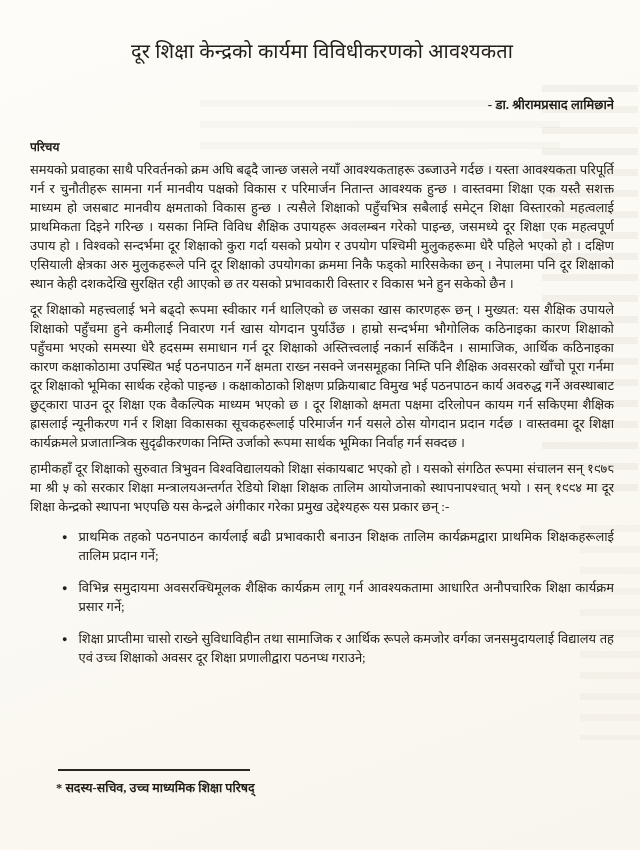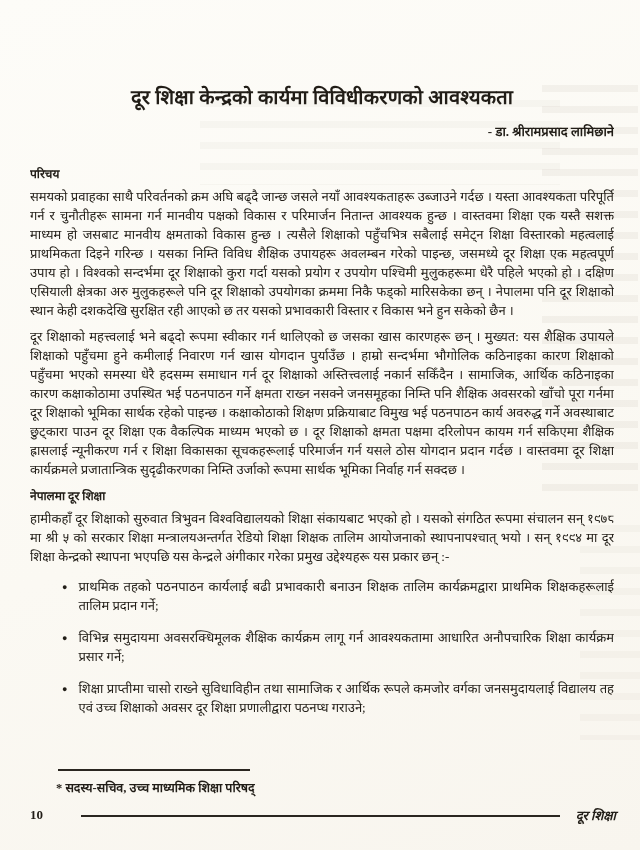--- a/index.html
+++ b/index.html
@@ -20,25 +20,25 @@
       transparent 0 5px,#6b5b45 5px 12px,transparent 12px 21px);
   }
   .bleed.b1{right:2px;top:80px;width:96px;height:420px;}
   .bleed.b2{right:0;top:520px;width:60px;height:220px;opacity:0.03;}
   .bleed.b3{left:200px;top:95px;width:360px;height:90px;opacity:0.03;}
 
   .content{
     position:absolute;top:0;left:30px;right:26px;bottom:84px;overflow:hidden;
   }
   .title{
-    padding-top:84px;text-align:center;
-    font-size:20px;font-weight:700;letter-spacing:.2px;line-height:26px;
+    padding-top:38px;text-align:center;
+    font-size:20px;font-weight:400;letter-spacing:.2px;line-height:26px;
   }
   .author{
-    text-align:right;font-size:13px;font-weight:700;margin-top:12px;
+    text-align:right;font-size:13px;font-weight:700;margin-top:31px;
   }
   .section-heading{
     font-size:12px;font-weight:700;line-height:20px;margin:0;
   }
   .h-intro{margin-top:24px;}
   .h-nepal{margin-top:6px;}
   p.body-para{
     margin:3px 0 7px;font-size:13px;line-height:19px;
     text-align:justify;text-justify:inter-word;
   }
@@ -84,21 +84,20 @@
     <div class="title">दूर शिक्षा केन्द्रको कार्यमा विविधीकरणको आवश्यकता</div>
 
     <div class="author">- डा. श्रीरामप्रसाद लामिछाने</div>
 
     <h2 class="section-heading h-intro">परिचय</h2>
 
     <p class="body-para">समयको प्रवाहका साथै परिवर्तनको क्रम अघि बढ्दै जान्छ जसले नयाँ आवश्यकताहरू उब्जाउने गर्दछ । यस्ता आवश्यकता परिपूर्ति गर्न र चुनौतीहरू सामना गर्न मानवीय पक्षको विकास र परिमार्जन नितान्त आवश्यक हुन्छ । वास्तवमा शिक्षा एक यस्तै सशक्त माध्यम हो जसबाट मानवीय क्षमताको विकास हुन्छ । त्यसैले शिक्षाको पहुँचभित्र सबैलाई समेट्न शिक्षा विस्तारको महत्वलाई प्राथमिकता दिइने गरिन्छ । यसका निम्ति विविध शैक्षिक उपायहरू अवलम्बन गरेको पाइन्छ, जसमध्ये दूर शिक्षा एक महत्वपूर्ण उपाय हो । विश्वको सन्दर्भमा दूर शिक्षाको कुरा गर्दा यसको प्रयोग र उपयोग पश्चिमी मुलुकहरूमा धेरै पहिले भएको हो । दक्षिण एसियाली क्षेत्रका अरु मुलुकहरूले पनि दूर शिक्षाको उपयोगका क्रममा निकै फड्को मारिसकेका छन् । नेपालमा पनि दूर शिक्षाको स्थान केही दशकदेखि सुरक्षित रही आएको छ तर यसको प्रभावकारी विस्तार र विकास भने हुन सकेको छैन ।</p>
 
     <p class="body-para">दूर शिक्षाको महत्त्वलाई भने बढ्दो रूपमा स्वीकार गर्न थालिएको छ जसका खास कारणहरू छन् । मुख्यत: यस शैक्षिक उपायले शिक्षाको पहुँचमा हुने कमीलाई निवारण गर्न खास योगदान पुर्याउँछ । हाम्रो सन्दर्भमा भौगोलिक कठिनाइका कारण शिक्षाको पहुँचमा भएको समस्या धेरै हदसम्म समाधान गर्न दूर शिक्षाको अस्तित्त्वलाई नकार्न सकिँदैन । सामाजिक, आर्थिक कठिनाइका कारण कक्षाकोठामा उपस्थित भई पठनपाठन गर्ने क्षमता राख्न नसक्ने जनसमूहका निम्ति पनि शैक्षिक अवसरको खाँचो पूरा गर्नमा दूर शिक्षाको भूमिका सार्थक रहेको पाइन्छ । कक्षाकोठाको शिक्षण प्रक्रियाबाट विमुख भई पठनपाठन कार्य अवरुद्ध गर्ने अवस्थाबाट छुट्कारा पाउन दूर शिक्षा एक वैकल्पिक माध्यम भएको छ । दूर शिक्षाको क्षमता पक्षमा दरिलोपन कायम गर्न सकिएमा शैक्षिक ह्रासलाई न्यूनीकरण गर्न र शिक्षा विकासका सूचकहरूलाई परिमार्जन गर्न यसले ठोस योगदान प्रदान गर्दछ । वास्तवमा दूर शिक्षा कार्यक्रमले प्रजातान्त्रिक सुदृढीकरणका निम्ति उर्जाको रूपमा सार्थक भूमिका निर्वाह गर्न सक्दछ ।</p>
 
-    <h2 class="section-heading h-nepal">नेपालमा दूर शिक्षा</h2>
 
     <p class="body-para">हामीकहाँ दूर शिक्षाको सुरुवात त्रिभुवन विश्वविद्यालयको शिक्षा संकायबाट भएको हो । यसको संगठित रूपमा संचालन सन् १९७८ मा श्री ५ को सरकार शिक्षा मन्त्रालयअन्तर्गत रेडियो शिक्षा शिक्षक तालिम आयोजनाको स्थापनापश्चात् भयो । सन् १९९४ मा दूर शिक्षा केन्द्रको स्थापना भएपछि यस केन्द्रले अंगीकार गरेका प्रमुख उद्देश्यहरू यस प्रकार छन् :-</p>
 
     <div class="bullet-list">
 
       <div class="bullet-row">
         <span class="bullet-dot">●</span>
         <span class="bullet-text">प्राथमिक तहको पठनपाठन कार्यलाई बढी प्रभावकारी बनाउन शिक्षक तालिम कार्यक्रमद्वारा प्राथमिक शिक्षकहरूलाई तालिम प्रदान गर्ने;</span>
       </div>
 
@@ -112,19 +111,14 @@
         <span class="bullet-text">शिक्षा प्राप्तीमा चासो राख्ने सुविधाविहीन तथा सामाजिक र आर्थिक रूपले कमजोर वर्गका जनसमुदायलाई विद्यालय तह एवं उच्च शिक्षाको अवसर दूर शिक्षा प्रणालीद्वारा पठनप्ध गराउने;</span>
       </div>
 
     </div>
   </div>
 
   <div class="footnote-rule"></div>
 
   <div class="footnote">* सदस्य-सचिव, उच्च माध्यमिक शिक्षा परिषद्</div>
 
-  <div class="footer">
-    <span class="page-number">10</span>
-    <span class="footer-rule"></span>
-    <span class="journal-name">दूर शिक्षा</span>
-  </div>
 
 </div>
 
 </body></html>

